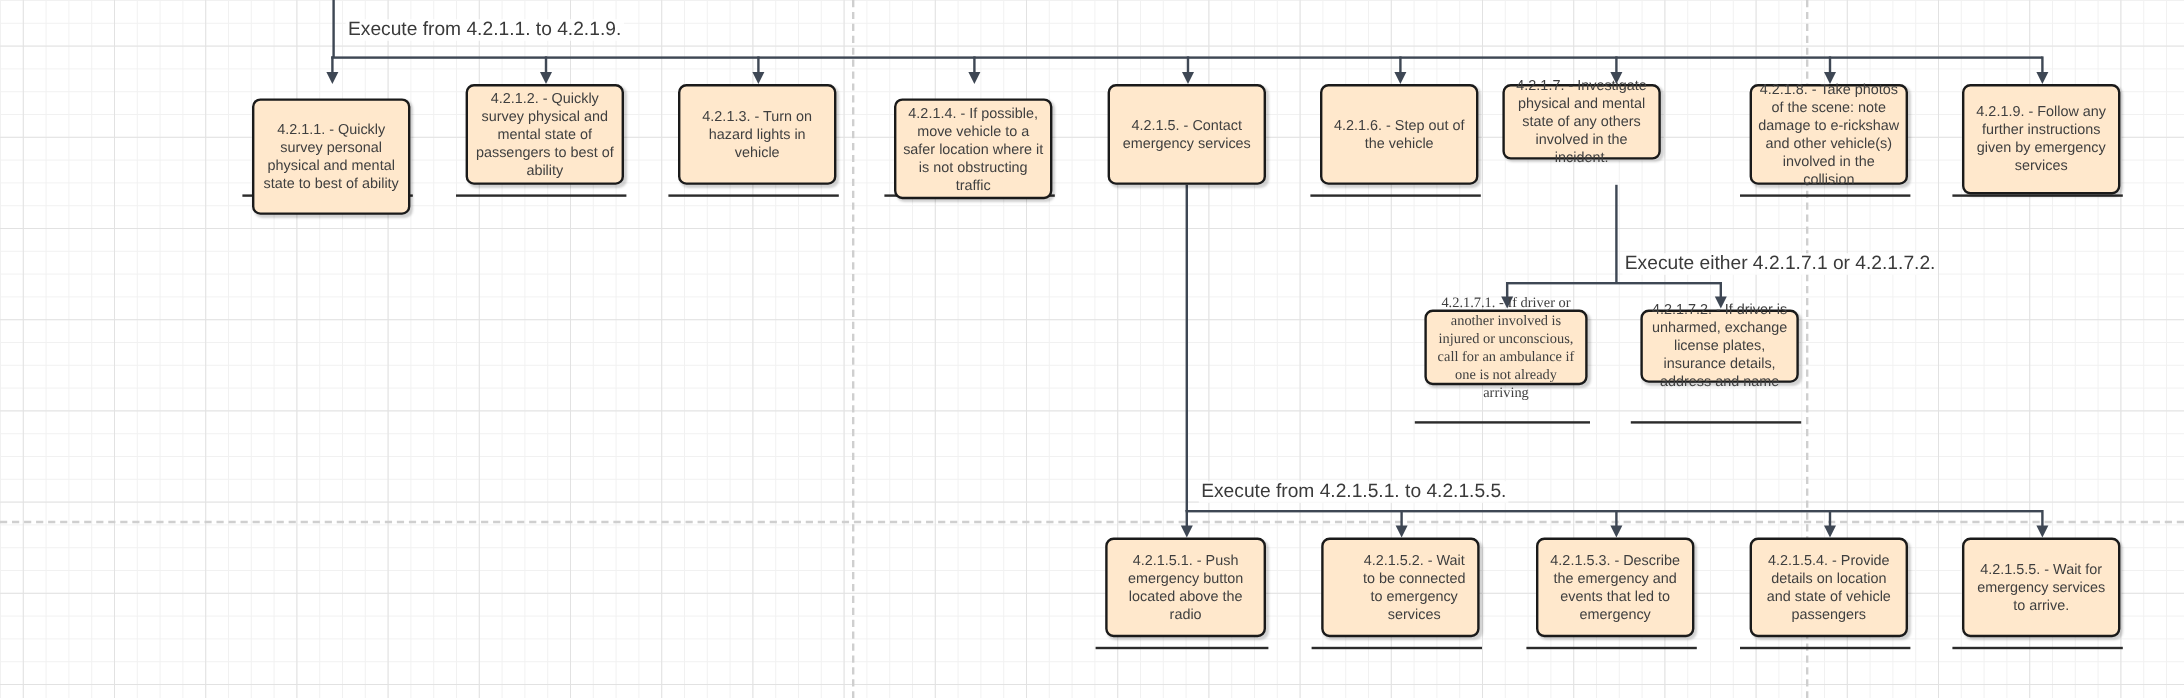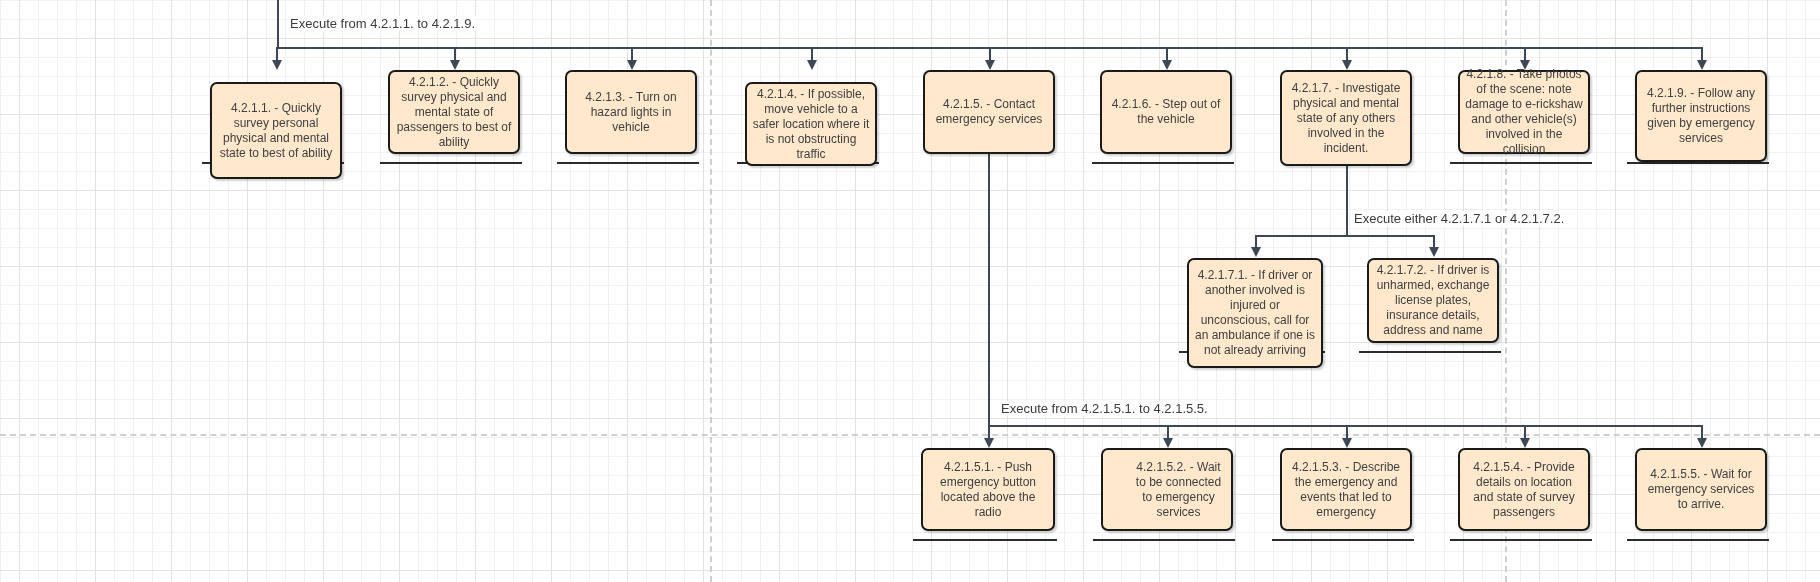--- a/index.html
+++ b/index.html
@@ -28,21 +28,21 @@
   .underline-bar{position:absolute;height:2px;background:#2b2b2b;}
   .seg{position:absolute;background:#3e4754;}
   .seg.v{width:2px;}
   .seg.h{height:2px;}
   .arrow{
     position:absolute;width:0;height:0;
     border-left:5px solid transparent;border-right:5px solid transparent;
     border-top:10px solid #3e4754;
   }
   .edge-label{
-    position:absolute;font-size:13px;color:#3a3a3a;white-space:nowrap;
+    position:absolute;font-size:16px;color:#3a3a3a;white-space:nowrap;
     background:rgba(255,255,255,0.85);padding:0 2px;
   }
 </style>
 </head>
 <body>
 
 <div id="canvas">
   <div id="page-breaks">
       <div class="page-break-v" style="left: 710px;"></div>
       <div class="page-break-v" style="left: 1505px;"></div>
@@ -105,54 +105,54 @@
       <div class="node" style="left: 745px; top: 70px; width: 132px; height: 84px; margin-top: 12px;">
         <span>4.2.1.4. - If possible, move vehicle to a safer location where it is not obstructing traffic</span>
       </div>
       <div class="node" style="left: 923px; top: 70px; width: 132px; height: 84px;">
         <span>4.2.1.5. - Contact emergency services</span>
       </div>
       <div class="underline-bar" style="left: 1092px; top: 162px; width: 142px;"></div>
       <div class="node" style="left: 1100px; top: 70px; width: 132px; height: 84px;">
         <span>4.2.1.6. - Step out of the vehicle</span>
       </div>
-      <div class="node" style="left: 1280px; top: 70px; width: 132px; height: 96px;">
+      <div class="node" style="left: 1252px; top: 70px; width: 132px; height: 63px;">
         <span>4.2.1.7. - Investigate physical and mental state of any others involved in the incident.</span>
       </div>
       <div class="underline-bar" style="left: 1450px; top: 162px; width: 142px;"></div>
       <div class="node" style="left: 1458px; top: 70px; width: 132px; height: 84px;">
         <span>4.2.1.8. - Take photos of the scene: note damage to e-rickshaw and other vehicle(s) involved in the collision</span>
       </div>
       <div class="underline-bar" style="left: 1627px; top: 162px; width: 142px;"></div>
       <div class="node" style="left: 1635px; top: 70px; width: 132px; height: 92px;">
         <span>4.2.1.9. - Follow any further instructions given by emergency services</span>
       </div>
       <div class="underline-bar" style="left: 1179px; top: 351px; width: 146px;"></div>
-      <div class="node" style="left: 1187px; top: 258px; width: 136px; height: 110px;">
+      <div class="node" style="left: 1187px; top: 258px; width: 136px; height: 63px; font-family: Liberation Serif, serif;">
         <span>4.2.1.7.1. - If driver or another involved is injured or unconscious, call for an ambulance if one is not already arriving</span>
       </div>
       <div class="underline-bar" style="left: 1359px; top: 351px; width: 142px;"></div>
-      <div class="node" style="left: 1367px; top: 258px; width: 132px; height: 85px;">
+      <div class="node" style="left: 1367px; top: 258px; width: 132px; height: 61px;">
         <span>4.2.1.7.2. - If driver is unharmed, exchange license plates, insurance details, address and name</span>
       </div>
       <div class="underline-bar" style="left: 913px; top: 539px; width: 144px;"></div>
       <div class="node" style="left: 921px; top: 448px; width: 134px; height: 83px;">
         <span>4.2.1.5.1. - Push emergency button located above the radio</span>
       </div>
       <div class="underline-bar" style="left: 1093px; top: 539px; width: 142px;"></div>
       <div class="node" style="left: 1101px; top: 448px; width: 132px; height: 83px; padding-left: 28px;">
         <span>4.2.1.5.2. - Wait to be connected to emergency services</span>
       </div>
       <div class="underline-bar" style="left: 1272px; top: 539px; width: 142px;"></div>
       <div class="node" style="left: 1280px; top: 448px; width: 132px; height: 83px;">
         <span>4.2.1.5.3. - Describe the emergency and events that led to emergency</span>
       </div>
       <div class="underline-bar" style="left: 1450px; top: 539px; width: 142px;"></div>
       <div class="node" style="left: 1458px; top: 448px; width: 132px; height: 83px;">
-        <span>4.2.1.5.4. - Provide details on location and state of survey passengers</span>
+        <span>4.2.1.5.4. - Provide details on location and state of vehicle passengers</span>
       </div>
       <div class="underline-bar" style="left: 1627px; top: 539px; width: 142px;"></div>
       <div class="node" style="left: 1635px; top: 448px; width: 132px; height: 83px;">
         <span>4.2.1.5.5. - Wait for emergency services to arrive.</span>
       </div>
     </div>
   <div id="label-layer">
       <div class="edge-label" style="left: 288px; top: 16px;">Execute from 4.2.1.1. to 4.2.1.9.</div>
       <div class="edge-label" style="left: 1352px; top: 211px;">Execute either 4.2.1.7.1 or 4.2.1.7.2.</div>
       <div class="edge-label" style="left: 999px; top: 401px;">Execute from 4.2.1.5.1. to 4.2.1.5.5.</div>

